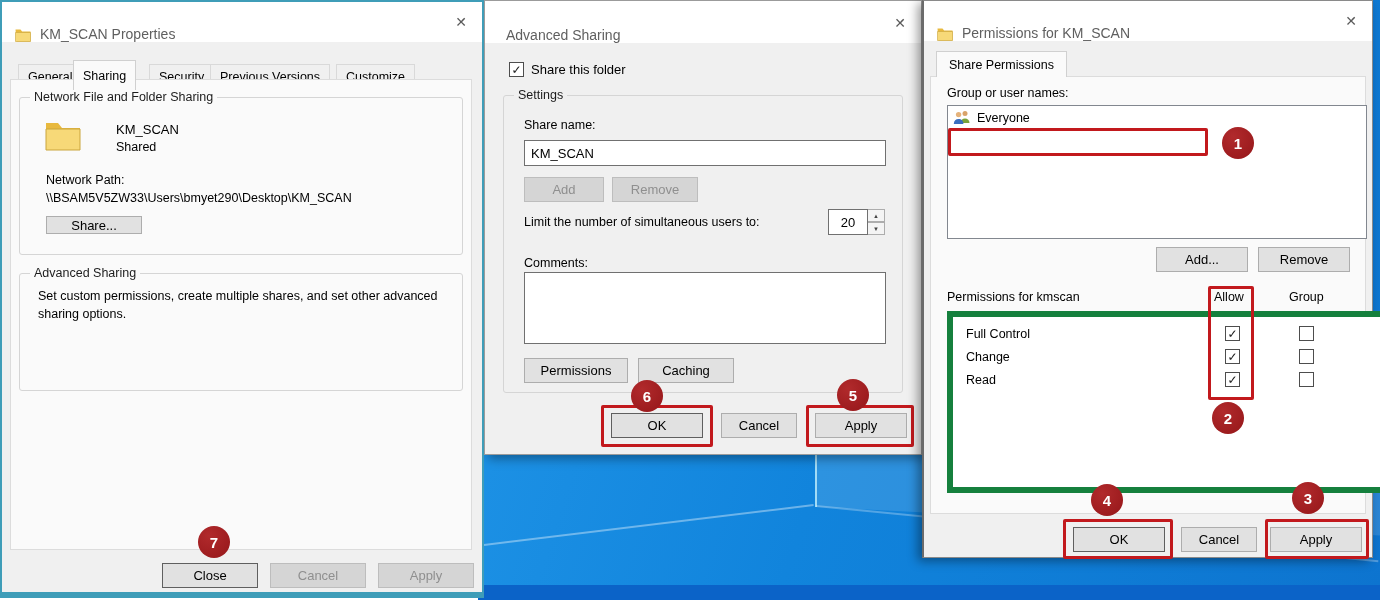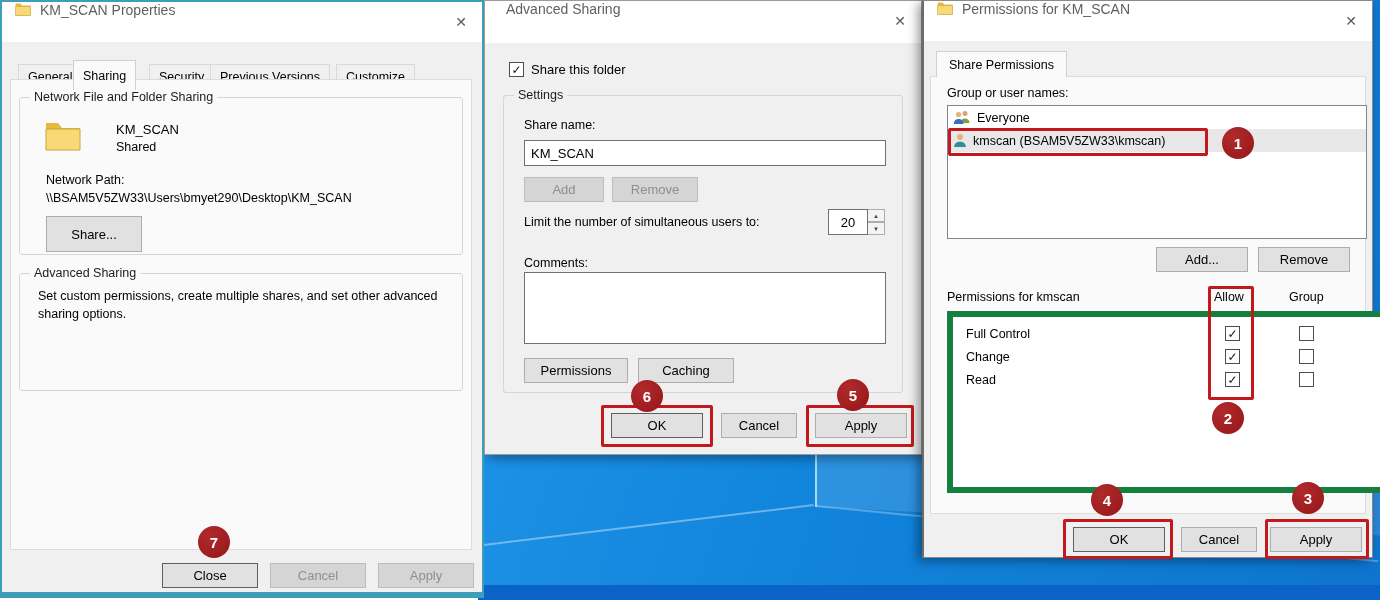--- a/index.html
+++ b/index.html
@@ -14,21 +14,21 @@
   .wp-vline { position:absolute; left:337px; top:455px; width:2px; height:52px; background:rgba(210,248,255,.75); }
   .wp-facet { position:absolute; left:339px; top:455px; width:563px; height:130px;
     background:rgba(255,255,255,.12); clip-path:polygon(0 0,100% 0,100% 62%,0 40%); }
   .wp-ray2 { position:absolute; left:338px; top:505px; width:565px; height:2px;
     background:rgba(255,255,255,.28); transform:rotate(5.6deg); transform-origin:left center; }
   .wp-band { position:absolute; left:0; right:0; top:585px; height:15px; background:#0b63c8; }
 
   
   .dlg { position:absolute; background:#f0f0f0; }
   .tbar { position:absolute; left:0; top:0; right:0; height:40px; background:#fff;
-    display:flex; align-items:flex-start; padding:0 0 0 13px; }
+    display:flex; align-items:flex-end; padding:0 0 0 13px; }
   .ttl { font-size:14px; color:#5f5f5f; margin-left:9px; white-space:nowrap; }
   .xbtn { margin-left:auto; width:42px; height:40px; display:flex; align-items:center;
     justify-content:center; font-size:14px; color:#5a5a5a; cursor:default; }
   .btn { position:absolute; display:flex; align-items:center; justify-content:center;
     font-size:13px; color:#000; background:#e1e1e1; border:1px solid #adadad; }
   .btn.dis { background:#d5d5d5; border-color:#bdbdbd; color:#8f8f8f; }
   .btn.def { border-color:#5f5f5f; }
   .pane { position:absolute; background:#fafafa; border:1px solid #dcdcdc; }
   .group { position:absolute; border:1px solid #d5d5d5; border-radius:3px; }
   .legend { position:absolute; top:-8px; left:10px; padding:0 4px; font-size:12.5px; color:#1c1c1c; white-space:nowrap; }
@@ -122,21 +122,21 @@
     <div class="group g1">
       <span class="legend" style="background:#fafafa;">Network File and Folder Sharing</span>
       <svg class="folder-lg" width="38" height="32" viewBox="0 0 38 32">
         <path d="M2 3h12l4 5h18v22H2z" fill="#e8b93e"></path>
         <path d="M2 9h34v21H2z" fill="#f7d978" stroke="#caa53d"></path>
       </svg>
       <span class="fname">KM_SCAN</span>
       <span class="fstate">Shared</span>
       <span class="lbl" style="left:26px; top:75px;">Network Path:</span>
       <span class="lbl" style="left:26px; top:93px;">\\BSAM5V5ZW33\Users\bmyet290\Desktop\KM_SCAN</span>
-      <button class="btn" style="left:26px; top:118px; width:96px; height:36px;">Share...</button>
+      <button class="btn" style="left:26px; top:118px; width:96px; height:18px;">Share...</button>
     </div>
 
     <div class="group g2">
       <span class="legend" style="background:#fafafa;">Advanced Sharing</span>
       <span class="desc">Set custom permissions, create multiple shares, and set other advanced sharing options.</span>
     </div>
   </div>
 
   <button class="btn def" style="left:160px; top:561px; width:96px; height:25px;">Close</button>
   <button class="btn dis" style="left:268px; top:561px; width:96px; height:25px;">Cancel</button>
@@ -202,27 +202,20 @@
     <div class="listbox">
       <div class="lrow">
         <svg width="18" height="15" viewBox="0 0 18 15">
           <circle cx="12" cy="3.6" r="2.5" fill="#d9a36a"></circle>
           <path d="M7.5 13c0-3 2-4.6 4.5-4.6s4.5 1.6 4.5 4.6z" fill="#7aa33a"></path>
           <circle cx="5.6" cy="4.6" r="2.7" fill="#e5b27a"></circle>
           <path d="M0.8 14c0-3.2 2.1-5 4.8-5s4.8 1.8 4.8 5z" fill="#3a6ebf"></path>
         </svg>
         <span>Everyone</span>
       </div>
-      <div class="lrow sel">
-        <svg width="14" height="15" viewBox="0 0 14 15">
-          <circle cx="7" cy="4" r="2.9" fill="#e5b27a"></circle>
-          <path d="M1.2 14c0-3.4 2.4-5.2 5.8-5.2s5.8 1.8 5.8 5.2z" fill="#2e8f8f"></path>
-        </svg>
-        <span>kmscan (BSAM5V5ZW33\kmscan)</span>
-      </div>
     </div>
     <div class="rbox" style="left:17px; top:51px; width:260px; height:28px;"></div>
     <div class="circ" style="left:291px; top:50px;">1</div>
 
     <button class="btn" style="left:225px; top:170px; width:92px; height:25px;text-align:center;">Add...</button>
     <button class="btn" style="left:327px; top:170px; width:92px; height:25px;">Remove</button>
 
     <span class="lbl" style="left:16px; top:213px;">Permissions for kmscan</span>
     <span class="colhdr" style="left:283px;">Allow</span>
     <span class="colhdr" style="left:358px;">Group</span>

